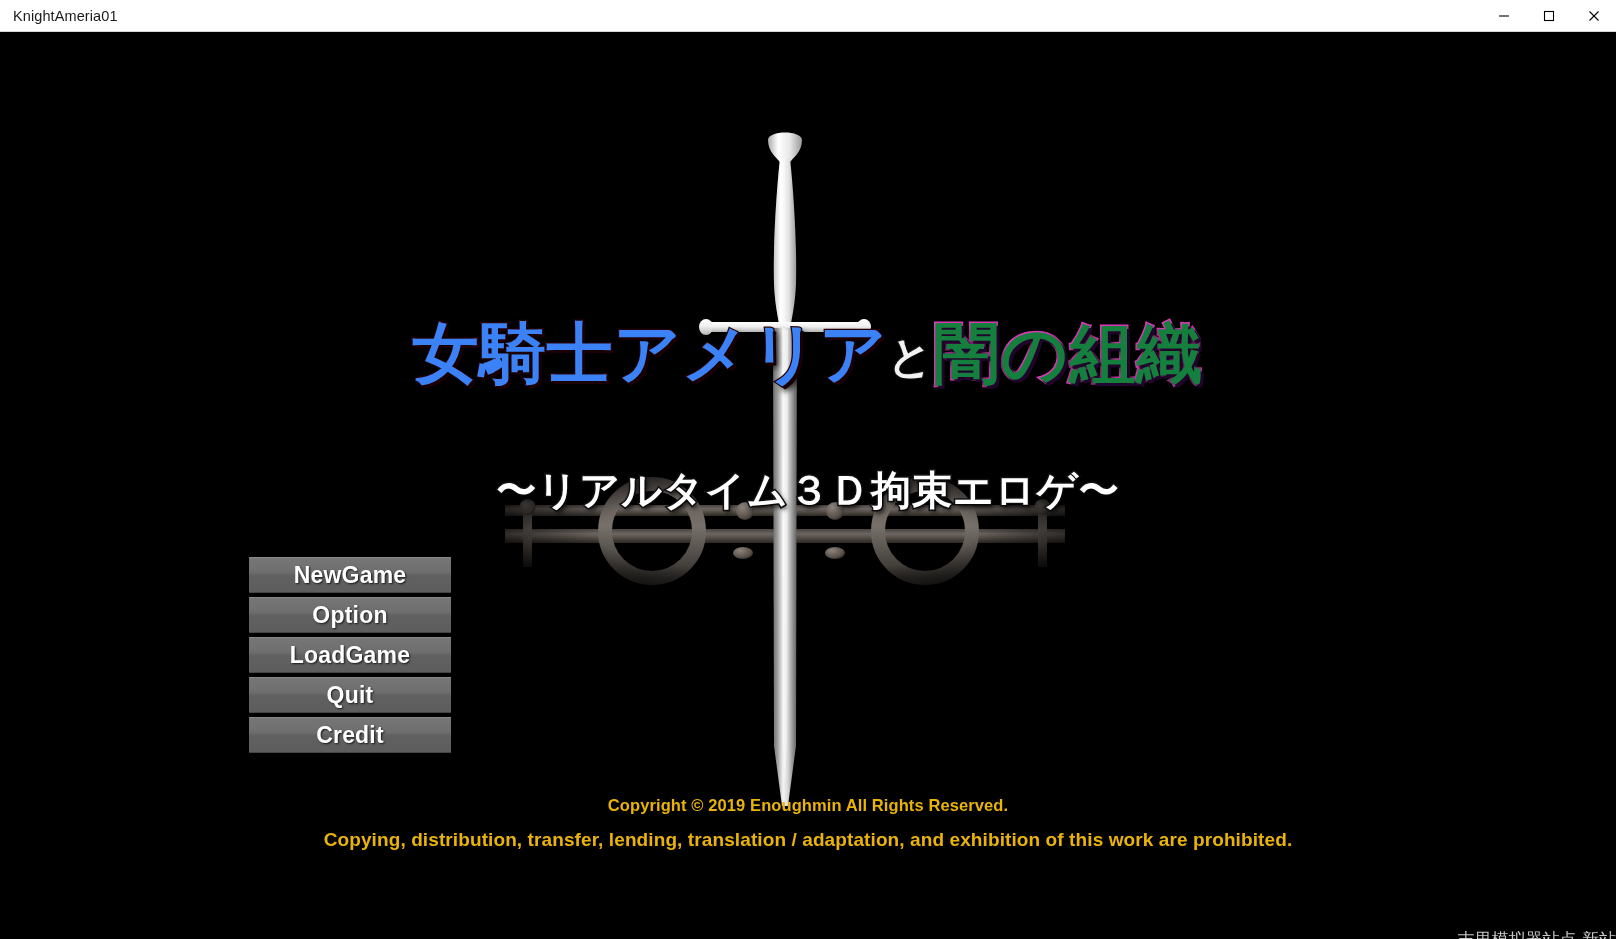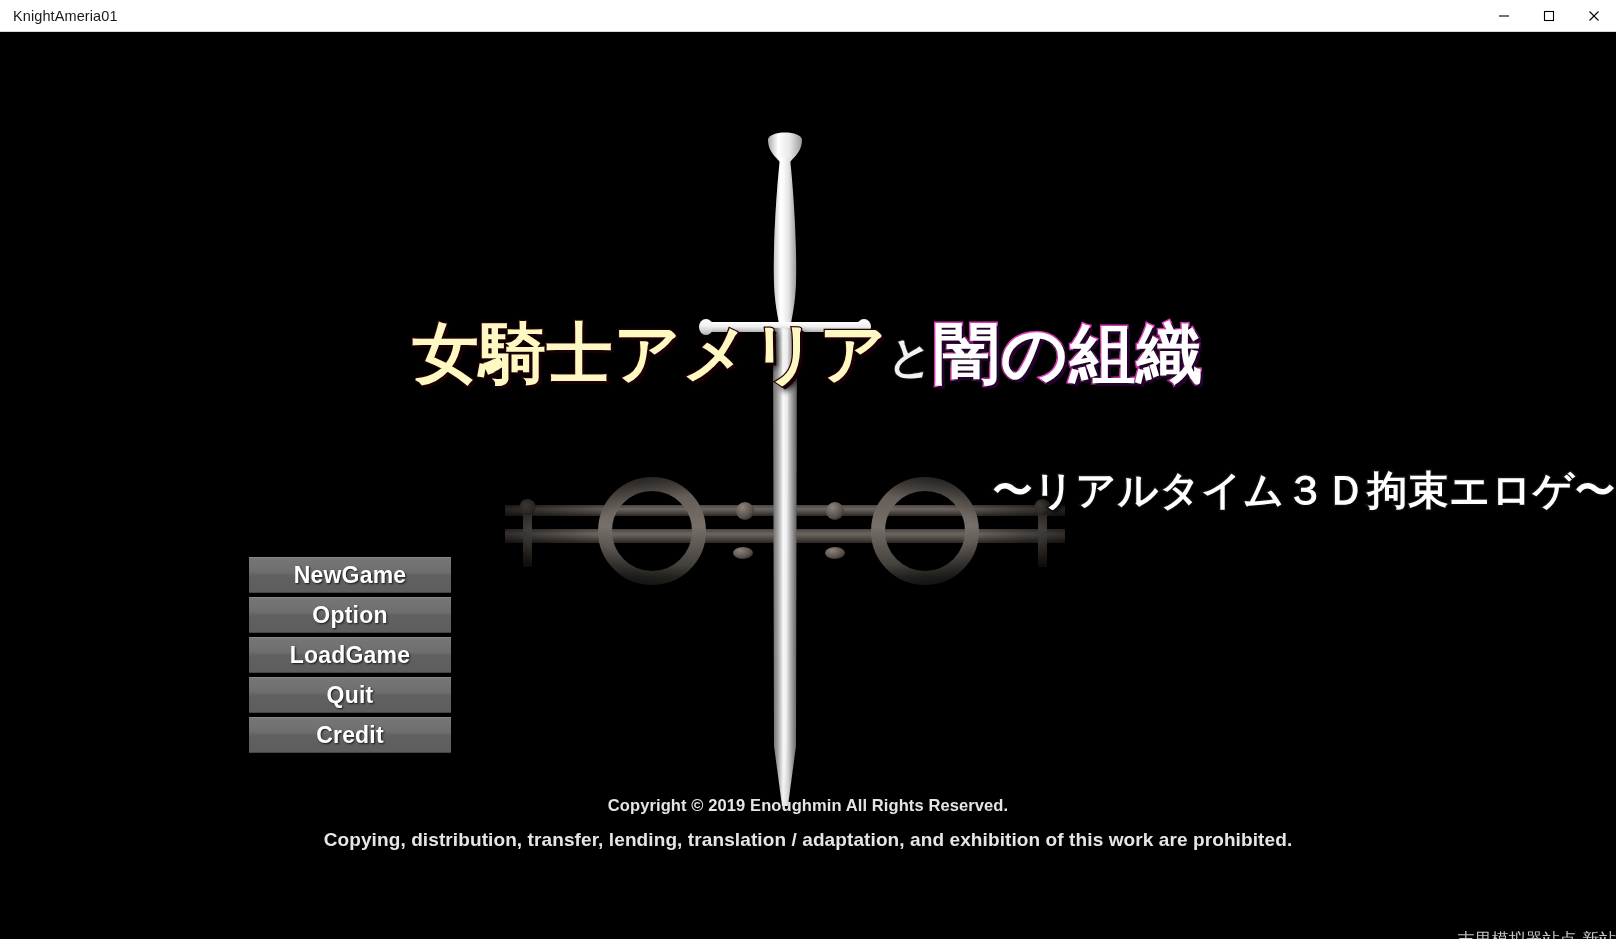--- a/index.html
+++ b/index.html
@@ -101,52 +101,52 @@
     width: 1616px;
     text-align: center;
     font-family: "DejaVu Sans", "Liberation Sans", sans-serif;
     font-size: 66px;
     font-weight: bold;
     line-height: 1.15;
     white-space: nowrap;
     letter-spacing: 1px;
   }
   .t-red {
-    color: #fef9c3;
+    color: #3b82f6;
     -webkit-text-stroke: 2.5px #2a0007;
     paint-order: stroke fill;
     text-shadow:
        3px 3px 0 #1a0004,
        4px 5px 6px rgba(0,0,0,0.9);
   }
   .t-white {
     color: #f2f2f2;
     font-size: 44px;
     -webkit-text-stroke: 2.5px #19191b;
     paint-order: stroke fill;
     text-shadow: 2px 3px 4px rgba(0,0,0,0.9);
     position: relative;
     top: -4px;
   }
   .t-purple {
-    color: #ffffff;
+    color: #15803d;
     -webkit-text-stroke: 3px #e43bbf;
     paint-order: stroke fill;
     text-shadow:
       3px 3px 0 #22032c,
       4px 5px 7px rgba(0,0,0,0.9);
     margin-top: 24px;
   }
 
   .sub-title {
     position: absolute;
     left: 0;
     top: 432px;
     width: 1616px;
-    text-align: right;
+    text-align: center;
     font-family: "DejaVu Sans", "Liberation Sans", sans-serif;
     font-size: 40px;
     font-weight: bold;
     color: #ffffff;
     -webkit-text-stroke: 3px #141416;
     paint-order: stroke fill;
     text-shadow: 2px 3px 5px rgba(0,0,0,0.95);
     white-space: nowrap;
     letter-spacing: 1px;
   }
@@ -184,21 +184,21 @@
   }
 
   
   .footer {
     position: absolute;
     left: 0;
     top: 765px;
     width: 1616px;
     text-align: center;
     z-index: 9;
-    color: #e5e5e5;
+    color: #eab308;
     font-family: "Liberation Sans", sans-serif;
     font-weight: bold;
   }
   .copyright {
     font-size: 16.5px;
     letter-spacing: 0.1px;
     margin-bottom: 14px;
     white-space: nowrap;
   }
   .prohibited {

